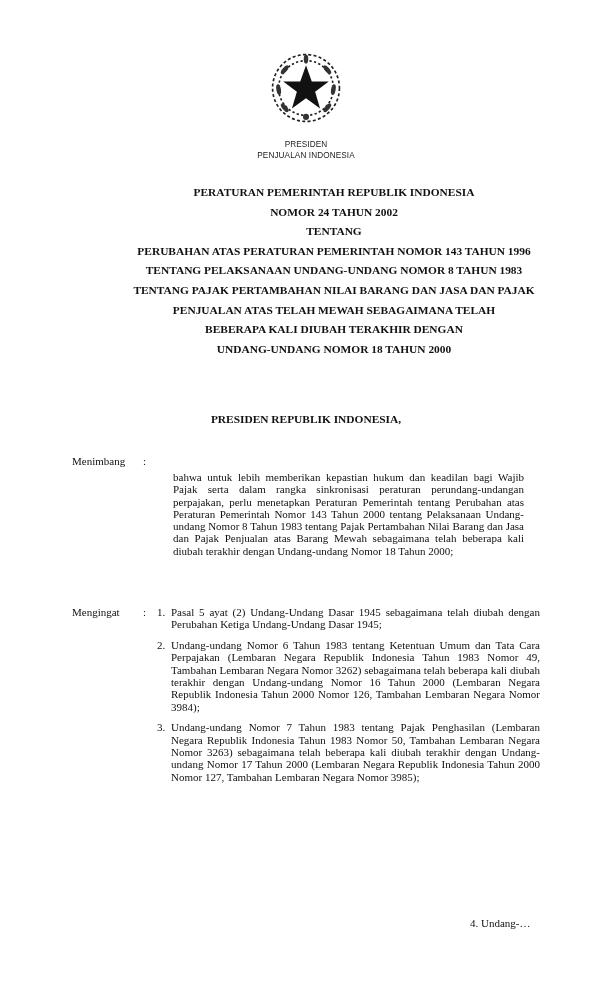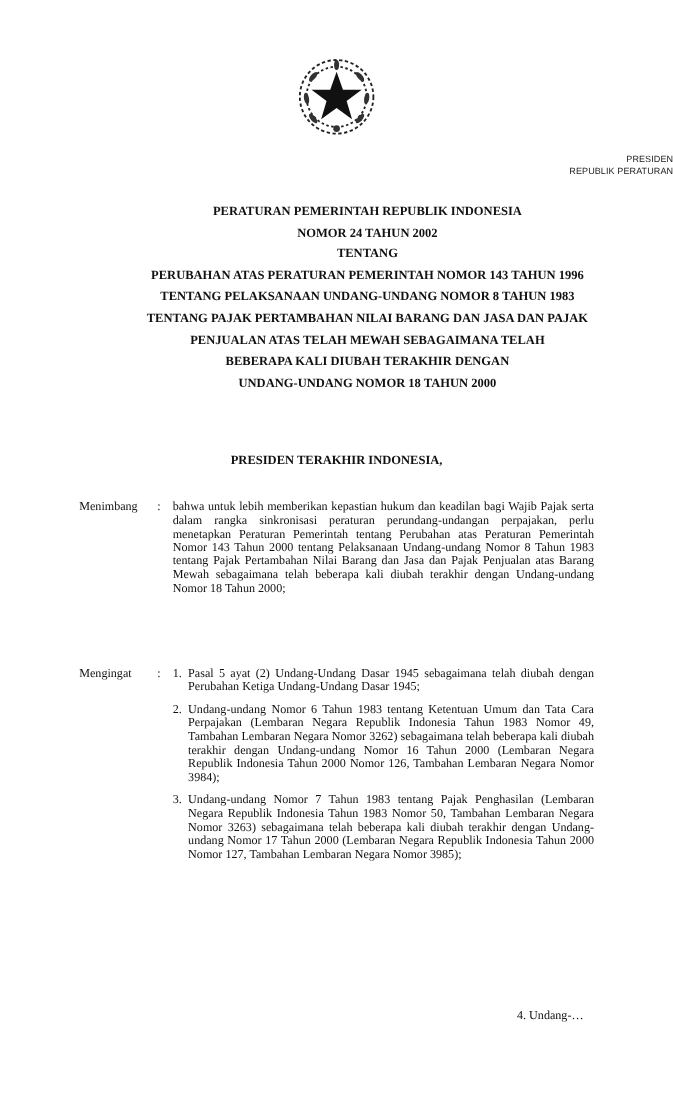--- a/index.html
+++ b/index.html
@@ -1,31 +1,31 @@
 <!DOCTYPE html>
 <html><head>
 <meta charset="utf-8">
 <style>
   html, body { margin: 0; padding: 0; background: #ffffff; }
   body { width: 612px; height: 1008px; position: relative; overflow: hidden;
          font-family: "Liberation Serif", "DejaVu Serif", serif; color: #111; }
   .emblem { position: absolute; left: 268px; top: 50px; width: 76px; height: 76px; }
   .emblem svg { width: 76px; height: 76px; }
-  .presiden-label { position: absolute; left: 0; width: 612px; text-align: right;
+  .presiden-label { position: absolute; left: 0; width: 612px; text-align: center;
                     font-family: "Liberation Sans", "DejaVu Sans", sans-serif;
                     font-size: 8.2px; letter-spacing: 0.1px; color: #222; }
   .title-block { position: absolute; left: 0; top: 183px; width: 612px; text-align: center; margin-left: 28px; }
   .title-line { font-weight: bold; font-size: 11.4px; line-height: 19.6px; height: 19.6px; white-space: nowrap; }
   .opening { position: absolute; top: 413px; left: 0; width: 612px; text-align: center;
              font-weight: bold; font-size: 11.4px; }
   .section { position: absolute; left: 72px; width: 468px; font-size: 11px; line-height: 12.3px; }
   .sec-label { position: absolute; left: 0; top: 0; text-align: right; }
   .sec-colon { position: absolute; left: 71px; top: 0; }
   .sec-body { position: absolute; left: 85px; width: 383px; text-align: justify; }
-  .sec-body p { margin: 0; text-align: justify; text-align-last: left; }
+  .sec-body p { margin: 16px; text-align: justify; text-align-last: left; }
   .items { position: absolute; left: 85px; width: 383px; }
   .item { position: relative; padding-left: 14px; text-align: justify; text-align-last: left; margin-bottom: 8.5px; }
   .item-num { position: absolute; left: 0; top: 0; }
   .page-footer { position: absolute; left: 470px; top: 917px; font-size: 11px; text-align: center; }
 </style>
 </head>
 <body>
 
 <div>
 
@@ -43,35 +43,35 @@
         <ellipse cx="22" cy="76" rx="3" ry="7" transform="rotate(-40 22 76)"></ellipse>
         <ellipse cx="78" cy="76" rx="3" ry="7" transform="rotate(40 78 76)"></ellipse>
         <ellipse cx="50" cy="12" rx="3" ry="6"></ellipse>
         <circle cx="50" cy="88" r="4"></circle>
       </g>
       <polygon fill="#111" points="50,20 57.6,41.5 80,41.5 62,55 68.5,77 50,63.5 31.5,77 38,55 20,41.5 42.4,41.5"></polygon>
     </svg>
   </div>
 
   <div class="presiden-label" style="top:140px;">PRESIDEN</div>
-  <div class="presiden-label" style="top:151px;">REPUBLIK PERATURAN</div>
+  <div class="presiden-label" style="top:151px;">PENJUALAN INDONESIA</div>
 
   <div class="title-block">
     <div class="title-line">PERATURAN PEMERINTAH REPUBLIK INDONESIA</div>
     <div class="title-line">NOMOR 24 TAHUN 2002</div>
     <div class="title-line">TENTANG</div>
     <div class="title-line">PERUBAHAN ATAS PERATURAN PEMERINTAH NOMOR 143 TAHUN 1996</div>
     <div class="title-line">TENTANG PELAKSANAAN UNDANG-UNDANG NOMOR 8 TAHUN 1983</div>
     <div class="title-line">TENTANG PAJAK PERTAMBAHAN NILAI BARANG DAN JASA DAN PAJAK</div>
     <div class="title-line">PENJUALAN ATAS TELAH MEWAH SEBAGAIMANA TELAH</div>
     <div class="title-line">BEBERAPA KALI DIUBAH TERAKHIR DENGAN</div>
     <div class="title-line">UNDANG-UNDANG NOMOR 18 TAHUN 2000</div>
   </div>
 
-  <div class="opening">PRESIDEN TERAKHIR INDONESIA,</div>
+  <div class="opening">PRESIDEN REPUBLIK INDONESIA,</div>
 
   <div class="section" style="top:455px; height:120px;">
     <span class="sec-label">Menimbang</span>
     <span class="sec-colon">:</span>
     <div class="sec-body" style="top:0;">
       <p>bahwa untuk lebih memberikan kepastian hukum dan keadilan bagi Wajib Pajak serta dalam rangka sinkronisasi peraturan perundang-undangan perpajakan, perlu menetapkan Peraturan Pemerintah tentang Perubahan atas Peraturan Pemerintah Nomor 143 Tahun 2000 tentang Pelaksanaan Undang-undang Nomor 8 Tahun 1983 tentang Pajak Pertambahan Nilai Barang dan Jasa dan Pajak Penjualan atas Barang Mewah sebagaimana telah beberapa kali diubah terakhir dengan Undang-undang Nomor 18 Tahun 2000;</p>
     </div>
   </div>
 
   <div class="section" style="top:606px; height:240px;">

